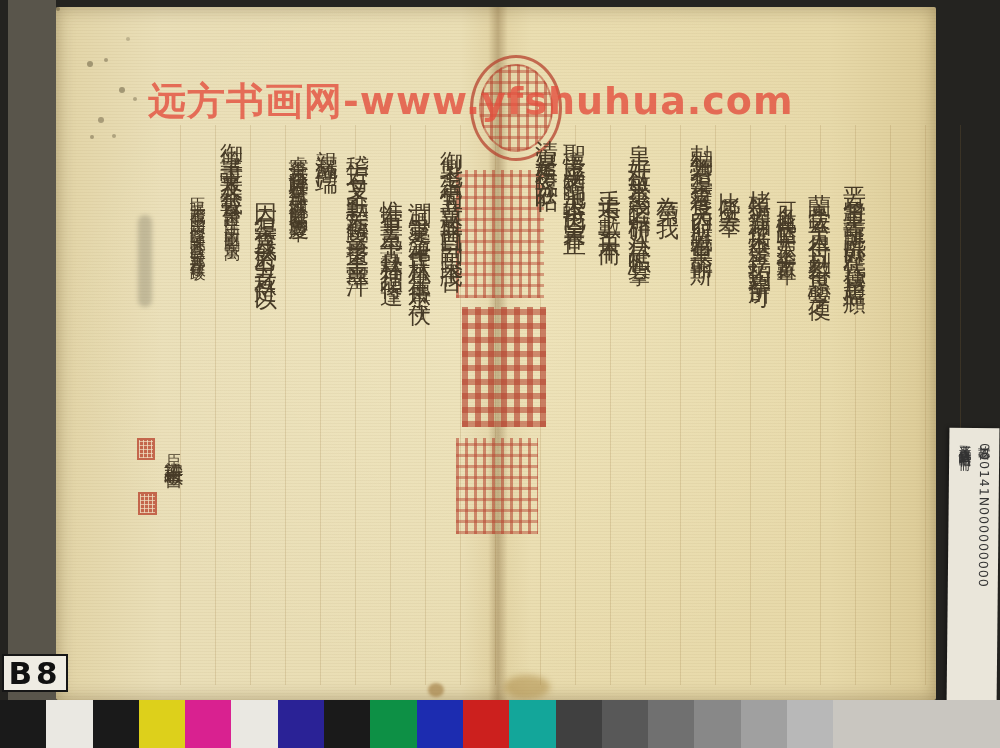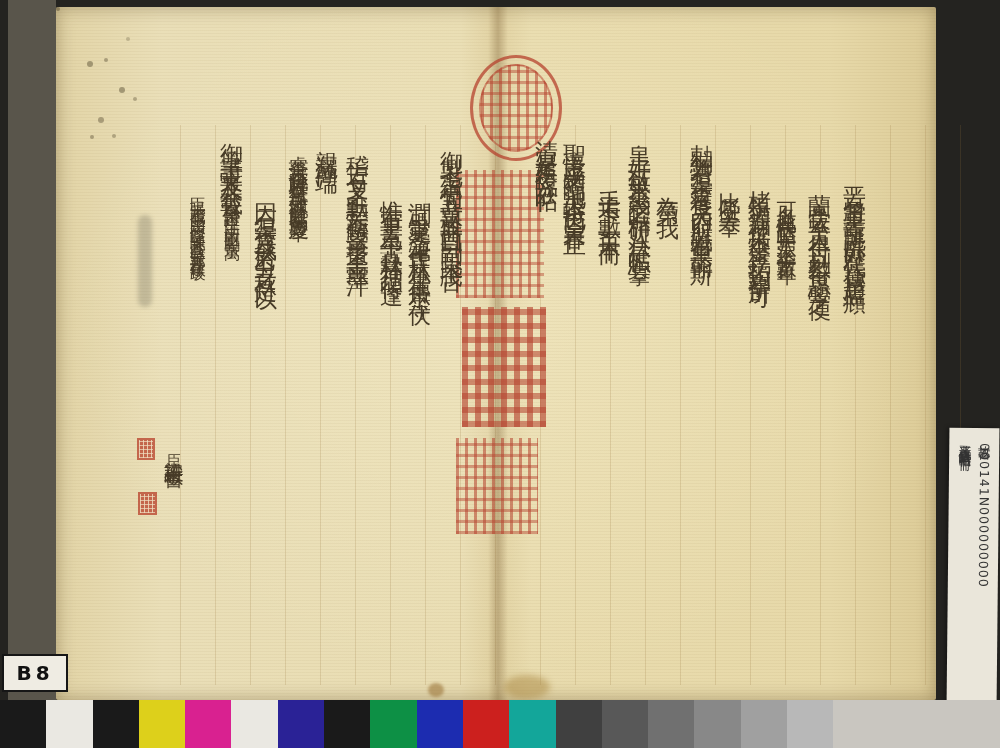--- a/index.html
+++ b/index.html
@@ -55,21 +55,21 @@
   .seal.small-seal .pat{inset:2px;background:
         repeating-linear-gradient(90deg, rgba(240,225,195,.8) 0 1px, transparent 1px 4px),
         repeating-linear-gradient(0deg, rgba(240,225,195,.7) 0 1px, transparent 1px 4px);}
 
   .watermark{position:absolute;left:148px;top:76px;width:560px;
        font-family:"DejaVu Sans", sans-serif;font-size:38px;font-weight:bold;
        color:#e4503f;opacity:.8;white-space:nowrap;letter-spacing:1px;}
 
   .b8-label{position:absolute;left:2px;top:654px;width:66px;height:38px;background:#efece3;
        border:2px solid #161616;box-sizing:border-box;display:flex;align-items:center;justify-content:center;
-       font-family:"DejaVu Sans", sans-serif;font-size:20px;font-weight:bold;color:#111;letter-spacing:4px;}
+       font-family:"DejaVu Sans", sans-serif;font-size:31px;font-weight:bold;color:#111;letter-spacing:4px;}
 
   .catalog-label{position:absolute;left:948px;top:428px;width:50px;height:278px;background:#eae6da;
        box-shadow:-2px 0 4px rgba(0,0,0,.4);display:flex;flex-direction:row-reverse;justify-content:center;
        padding-top:8px;box-sizing:border-box;transform:rotate(.6deg);}
   .catalog-label .vline{writing-mode:vertical-rl;font-family:"DejaVu Sans", sans-serif;
        font-size:12.5px;color:#333;letter-spacing:1px;margin:0 1px;}
 
   .calibration-bar{position:absolute;left:0;top:700px;width:1000px;height:48px;display:flex;}
   .cal-block{flex:1;height:48px;}
   .cal-block:last-child{flex:3.6;}
@@ -127,20 +127,21 @@
     <div class="col" style="left:320px;top:175px;">惟右軍書為千古藝林神品得逢</div>
     <div class="col" style="left:286px;top:130px;">稽古右文之主默契薪傳鑒賞珍重金壺墨汁</div>
     <div class="col" style="left:255px;top:125px;">親灑簡端</div>
     <div class="col dense" style="left:230px;top:133px;"><span>睿藻古香輝聯璧合</span><span class="sm">臣</span><span>等敬觀之餘曷勝慶幸</span></div>
     <div class="col" style="left:194px;top:178px;">因石渠寶笈成於乙丑之秋是以</div>
     <div class="col" style="left:160px;top:118px;"><span>御筆詩畫未及恭載云</span><span class="sig">臣梁詩正臣汪由敦臣勵宗萬</span></div>
     <div class="col sig" style="left:131px;top:178px;">臣張若靄臣裘曰修臣陳邦彥臣董邦達敬跋</div>
     <div class="col endsig" style="left:106px;top:436px;"><span class="sm">臣</span><span>梁詩正敬書</span></div>
   </div>
 
+  <div class="watermark" style="color: rgb(228, 80, 63);">远方书画网-www.yfshuhua.com</div>
 
   <div class="b8-label">
       <span>B8</span>
     </div>
 
   <div class="catalog-label">
     <div class="vline">故書 000141N000000000</div>
     <div class="vline">晋王羲之快雪時晴帖 冊</div>
   </div>
 

